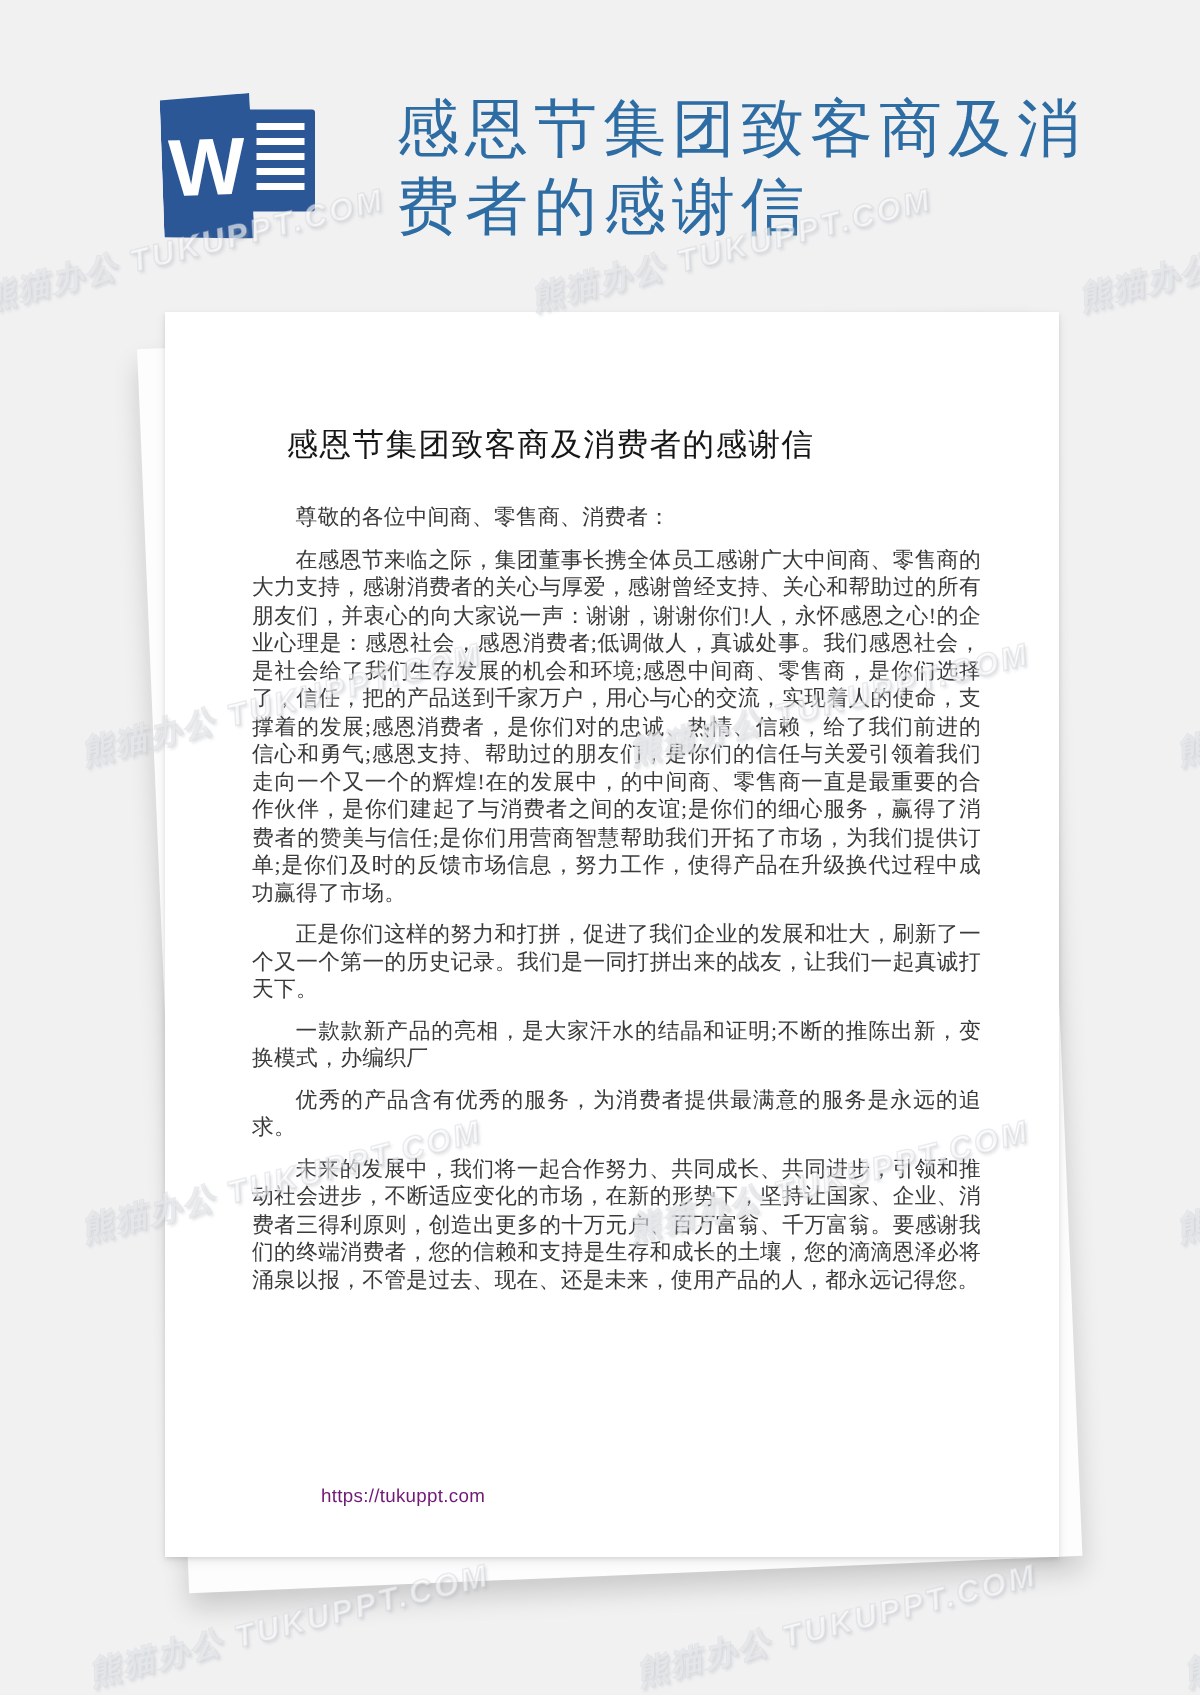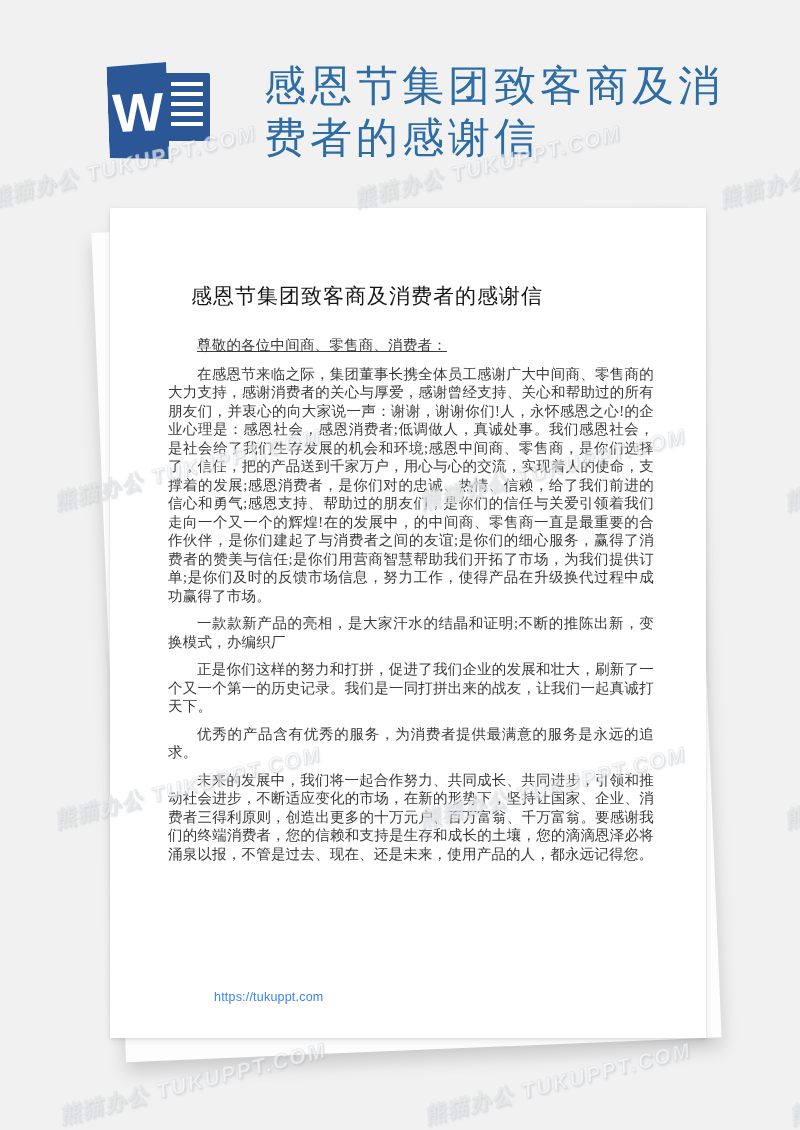--- a/index.html
+++ b/index.html
@@ -57,25 +57,25 @@
     font-family:"Liberation Serif","DejaVu Serif",serif;
     font-size:21px;line-height:28px;letter-spacing:1px;
     font-weight:500;color:#161616;
   }
   .salutation,.doc-para{
     margin:0 0 9px 0;
     font-family:"Liberation Serif","DejaVu Serif",serif;
     font-size:14.5px;line-height:18.5px;letter-spacing:0.2px;
     color:#3a3a3a;text-align:justify;text-indent:2em;
   }
-  .salutation{margin-bottom:10px;text-decoration:underline;}
+  .salutation{margin-bottom:10px;}
   .run-bold{font-family:"Liberation Sans",sans-serif;font-weight:700;}
   .footer-url{
     position:absolute;left:56px;bottom:34px;
-    font-size:12.5px;color:#3b82f6;letter-spacing:0.2px;
+    font-size:12.5px;color:#701a75;letter-spacing:0.2px;
     font-family:"Liberation Sans",sans-serif;
     padding-left:48px;
   }
 
   
   #watermark-layer{position:absolute;inset:0;pointer-events:none;z-index:6;}
   .watermark{
     position:absolute;white-space:nowrap;
     font-family:"Liberation Sans",sans-serif;
     font-style:italic;font-weight:700;
@@ -103,22 +103,22 @@
     <h1 class="page-title">感恩节集团致客商及消费者的感谢信</h1>
   </header>
 
   <div class="back-sheet"></div>
 
   <div class="sheet">
     <h2 class="doc-heading">感恩节集团致客商及消费者的感谢信</h2>
     <p class="salutation">尊敬的各位中间商、零售商、消费者：</p>
     <div id="paragraphs">
         <p class="doc-para"><span>在感恩节来临之际，集团董事长携全体员工感谢广大中间商、零售商的大力支持，感谢消费者的关心与厚爱，感谢曾经支持、关心和帮助过的所有朋友们，并衷心的向大家说一声：谢谢，谢谢你们!人，永怀感恩之心!的企业心理是：感恩社会，感恩消费者;低调做人，真诚处事。我们感恩社会，是社会给了我们生存发展的机会和环境;感恩中间商、零售商，是你们选择了，信任，把的产品送到千家万户，用心与心的交流，实现着人的使命，支撑着的发展;感恩消费者，是你们对的忠诚、热情、信赖，给了我们前进的信心和勇气;感恩支持、帮助过的朋友们，是你们的信任与关爱引领着我们走向一个又一个的辉煌!在的发展中，的中间商、零售商一直是最重要的合作伙伴，是你们建起了与消费者之间的友谊;是你们的细心服务，赢得了消费者的赞美与信任;是你们用营商智慧帮助我们开拓了市场，为我们提供订单;是你们及时的反馈市场信息，努力工作，使得产品在升级换代过程中成功赢得了市场。</span></p>
+        <p class="doc-para"><span>正是你们这样的努力和打拼，促进了我们企业的发展和壮大，刷新了一个又一个第一的历史记录。我们是一同打拼出来的战友，让我们一起真诚打天下。</span></p>
         <p class="doc-para"><span>一款款新产品的亮相，是大家汗水的结晶和证明;不断的推陈出新，变换模式，办编织厂</span></p>
-        <p class="doc-para"><span>正是你们这样的努力和打拼，促进了我们企业的发展和壮大，刷新了一个又一个第一的历史记录。我们是一同打拼出来的战友，让我们一起真诚打天下。</span></p>
         <p class="doc-para"><span>优秀的产品含有优秀的服务，为消费者提供最满意的服务是永远的追求。</span></p>
         <p class="doc-para"><span>未来的发展中，我们将一起合作努力、共同成长、共同进步，引领和推动社会进步，不断适应变化的市场，在新的形势下，坚持让国家、企业、消费者三得利原则，创造出更多的十万元户、百万富翁、千万富翁。要感谢我们的终端消费者，您的信赖和支持是生存和成长的土壤，您的滴滴恩泽必将涌泉以报，不管是过去、现在、还是未来，使用产品的人，都永远记得您。</span></p>
       </div>
     <div class="footer-url">https://tukuppt.com</div>
   </div>
 
   <div id="watermark-layer">
       <span class="watermark" style="left: -10px; top: 185px;">熊猫办公 TUKUPPT.COM</span>
       <span class="watermark" style="left: 355px; top: 185px;">熊猫办公 TUKUPPT.COM</span>
       <span class="watermark" style="left: 720px; top: 185px;">熊猫办公 TUKUPPT.COM</span>

